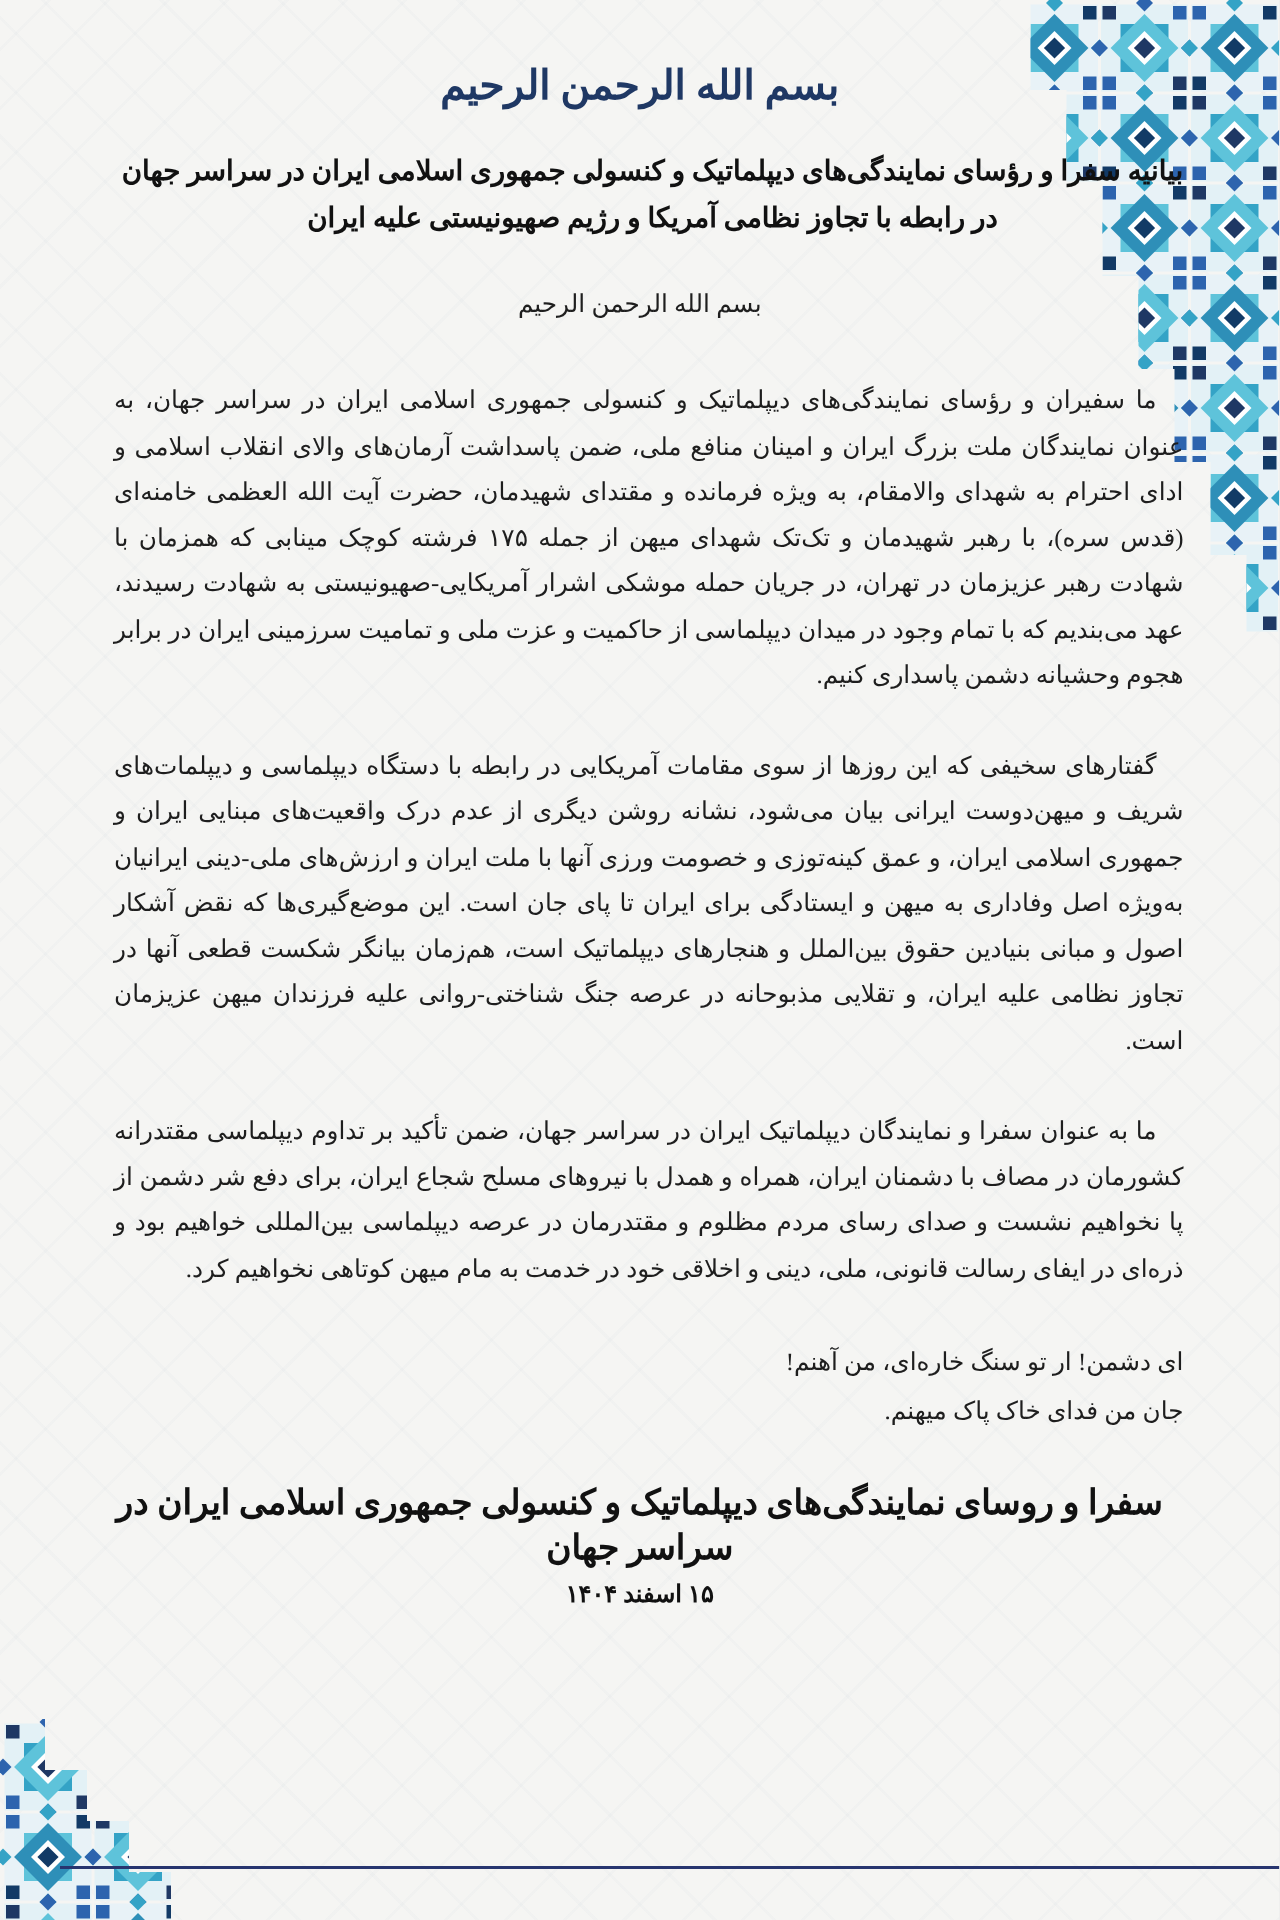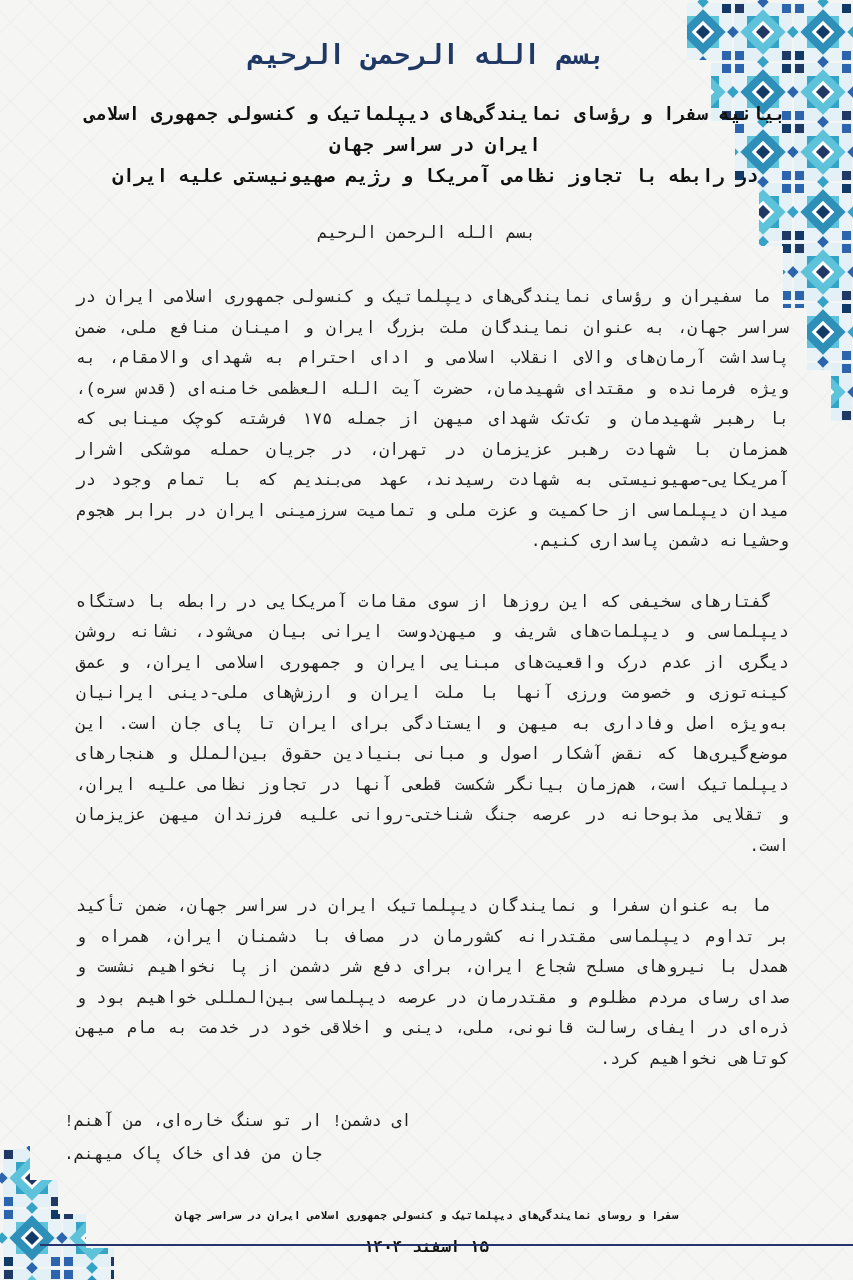--- a/index.html
+++ b/index.html
@@ -5,21 +5,21 @@
   html,body{margin:0;padding:0;background:#e9e9e9;}
   .page{
     position:relative;
     width:853px;height:1280px;
     margin:0 auto;
     background:#f5f5f3;
     background-image:
       repeating-linear-gradient(45deg, rgba(150,170,190,0.045) 0 2px, transparent 2px 28px),
       repeating-linear-gradient(-45deg, rgba(150,170,190,0.045) 0 2px, transparent 2px 28px);
     overflow:hidden;
-    font-family:Liberation Mono, monospace;
+    font-family:Liberation Serif, serif;
     color:#1e1e1e;
     direction:rtl;
   }
   .content{position:absolute;inset:0;padding:26px 64px 0 64px;box-sizing:border-box;}
   .bismillah{
     text-align:center;
     color:#1f3864;
     font-size:27px;
     font-weight:bold;
     margin:8px auto 20px auto;
@@ -41,29 +41,29 @@
   }
   .body-para{
     font-size:16.5px;
     line-height:30.5px;
     text-align:justify;
     text-justify:inter-word;
     margin:0 0 30px 12px;
     text-indent:18px;
   }
   .couplet{
-    text-align:left;
+    text-align:right;
     font-size:16.5px;
     line-height:33px;
     margin:6px 0 4px 0;
   }
   .signature{
     text-align:center;
     font-weight:bold;
-    font-size:11px;
+    font-size:23px;
     line-height:30px;
     margin:30px 0 0 0;
     color:#111;
   }
   .date{
     text-align:center;
     font-weight:bold;
     font-size:16px;
     margin:6px 0 0 0;
     color:#111;

